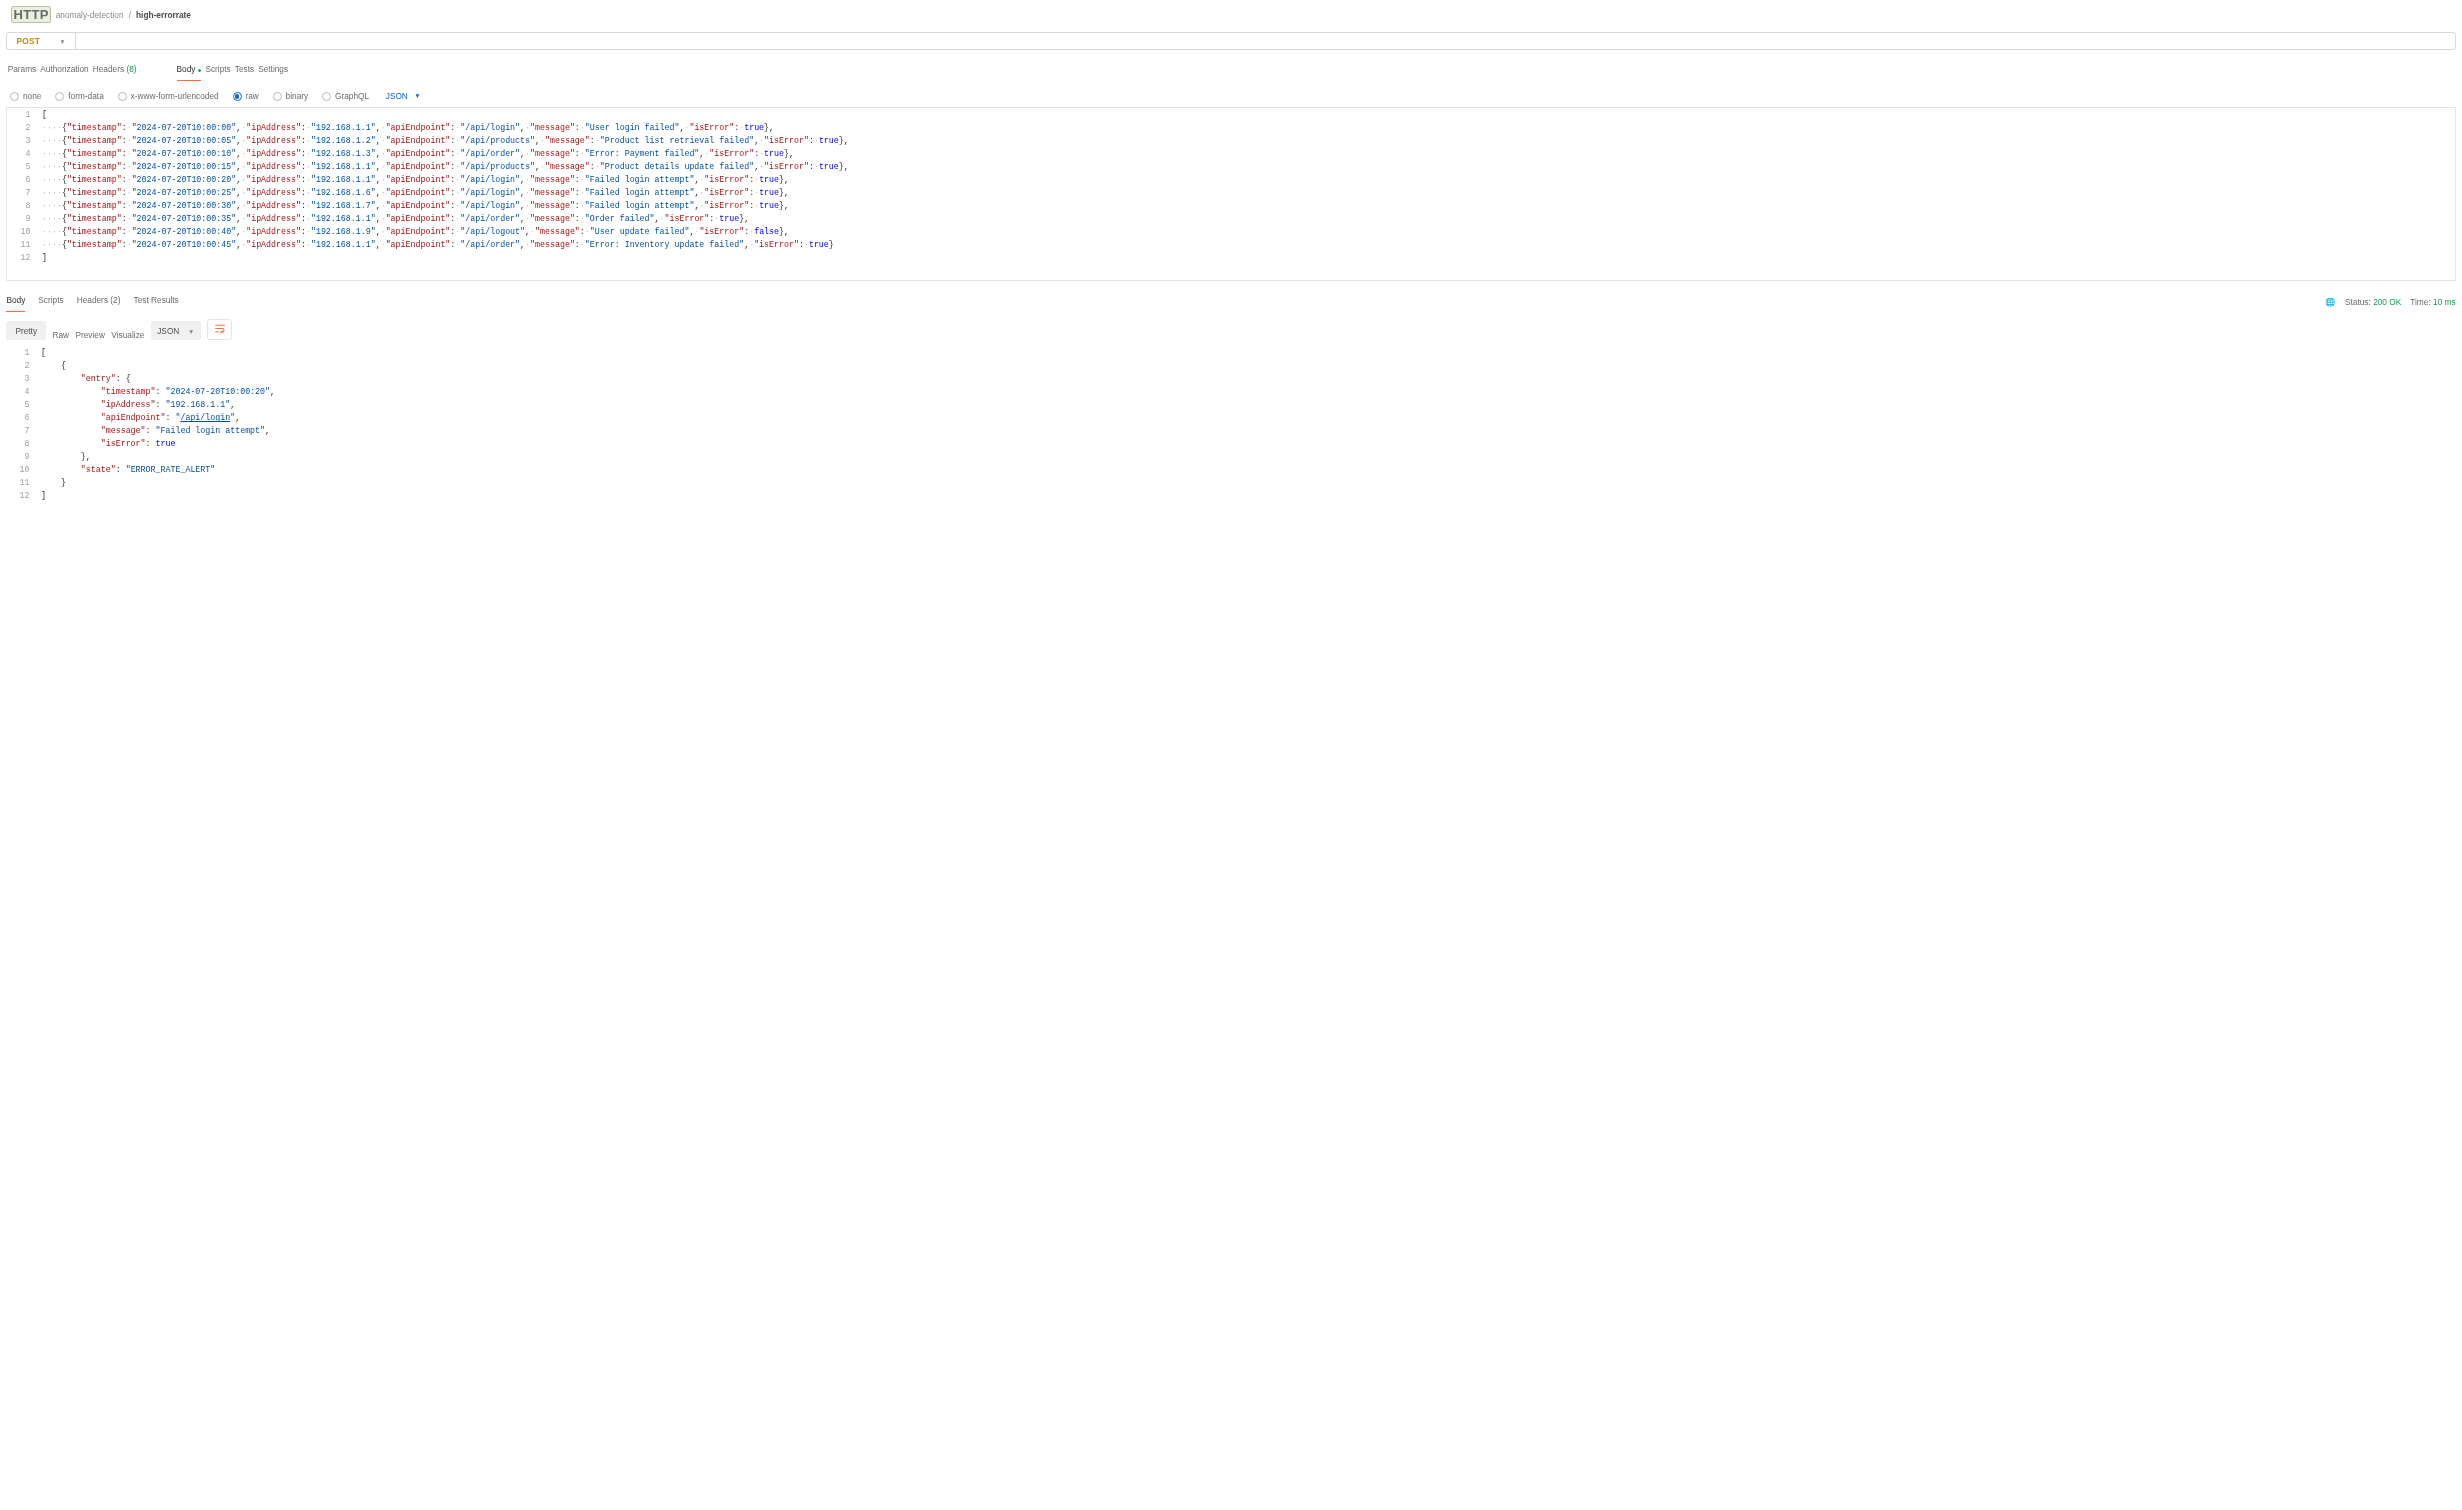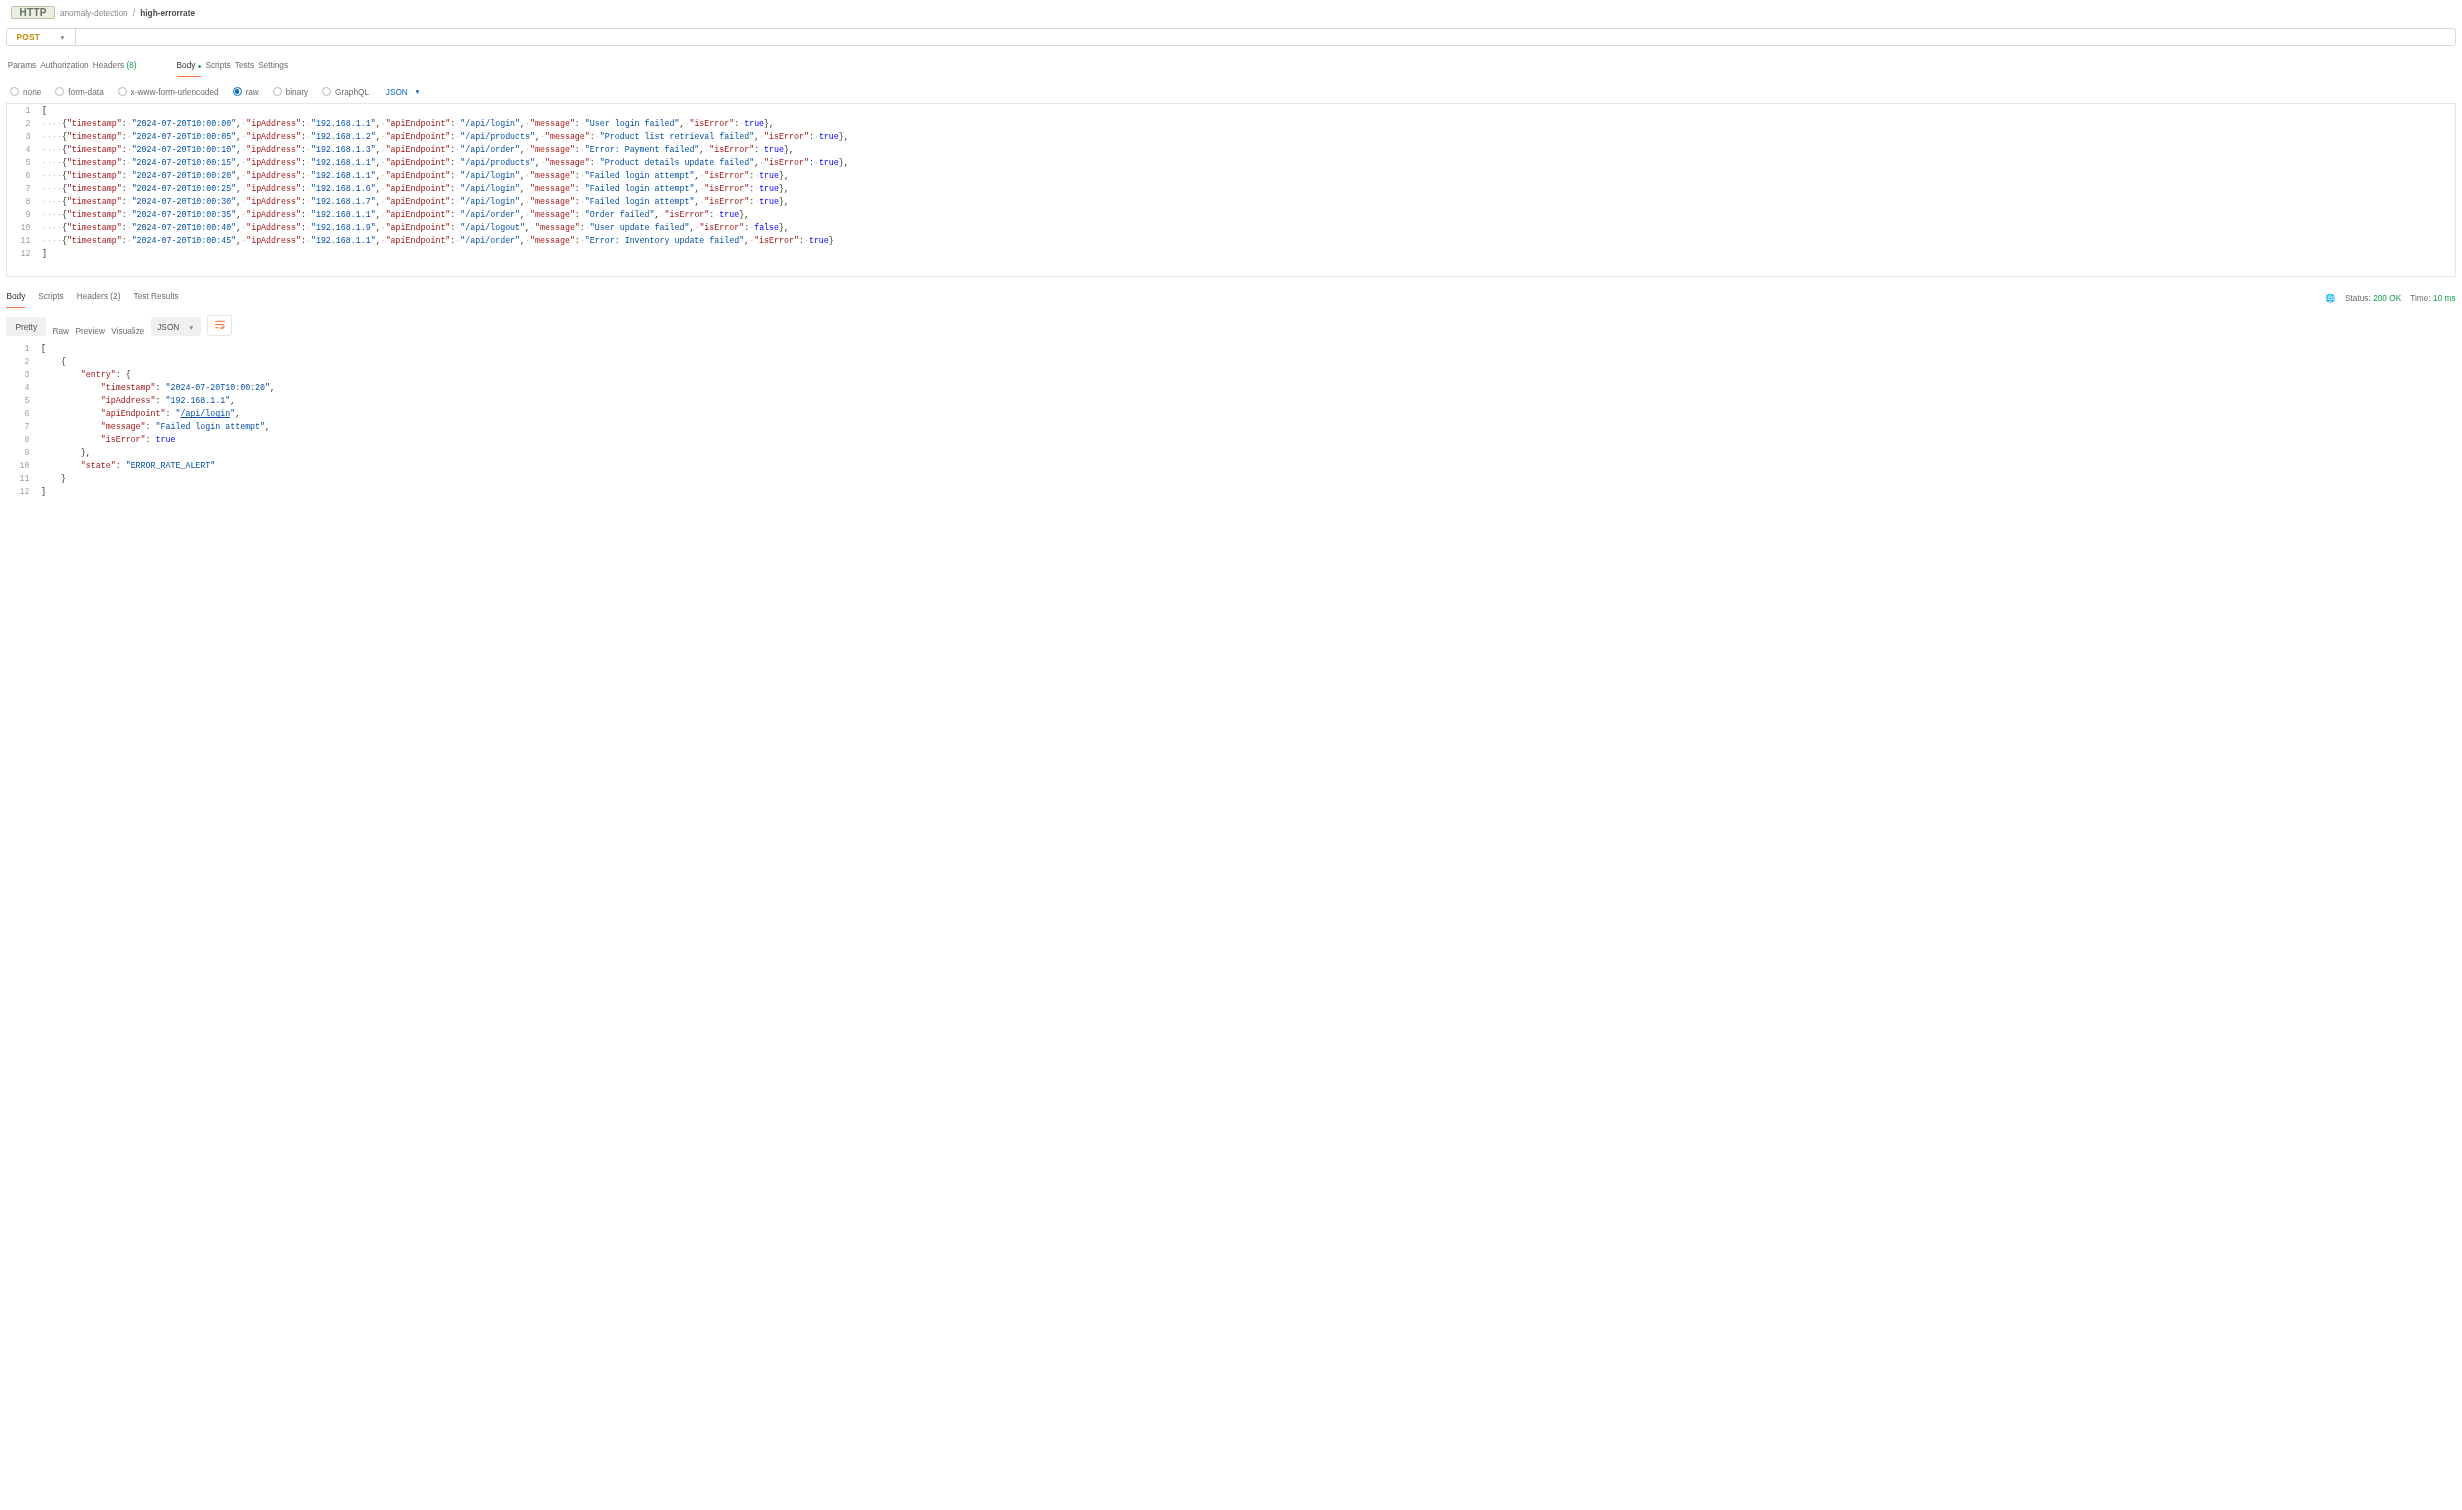--- a/index.html
+++ b/index.html
@@ -12,25 +12,25 @@
   }
   .breadcrumb {
     display: flex;
     align-items: center;
     gap: 5.1px;
     margin-bottom: 9px;
     padding-left: 5.1px;
   }
   .breadcrumb .icon-http {
     color: #6b6b6b;
-    font-size: 10px;
+    font-size: 13px;
     border: 0.6px solid #b8c4a0;
     background: #eaf0df;
     border-radius: 1.9px;
-    padding: 0 7px;
+    padding: 0 1px;
     font-weight: 600;
     letter-spacing: 0.3px;
   }
   .breadcrumb .bc-col { color: #8a8a8a; }
   .breadcrumb .bc-cur { color: #4a4a4a; font-weight: 600; }
   .breadcrumb .sep { color: #8a8a8a; }
 
   .url-bar {
     display: flex;
     border: 0.6px solid #d8d8d8;
@@ -83,21 +83,21 @@
   .body-types {
     display: flex;
     align-items: center;
     gap: 14px;
     margin-top: 9px;
     padding-left: 3.8px;
     color: #6b6b6b;
   }
   .radio {
     display: inline-flex;
-    align-items: flex-start;
+    align-items: flex-end;
     gap: 3.8px;
     cursor: pointer;
   }
   .radio .r {
     width: 9px; height: 9px;
     border: 1.3px solid #b8b8b8;
     border-radius: 50%;
     position: relative;
     display: inline-block;
   }

